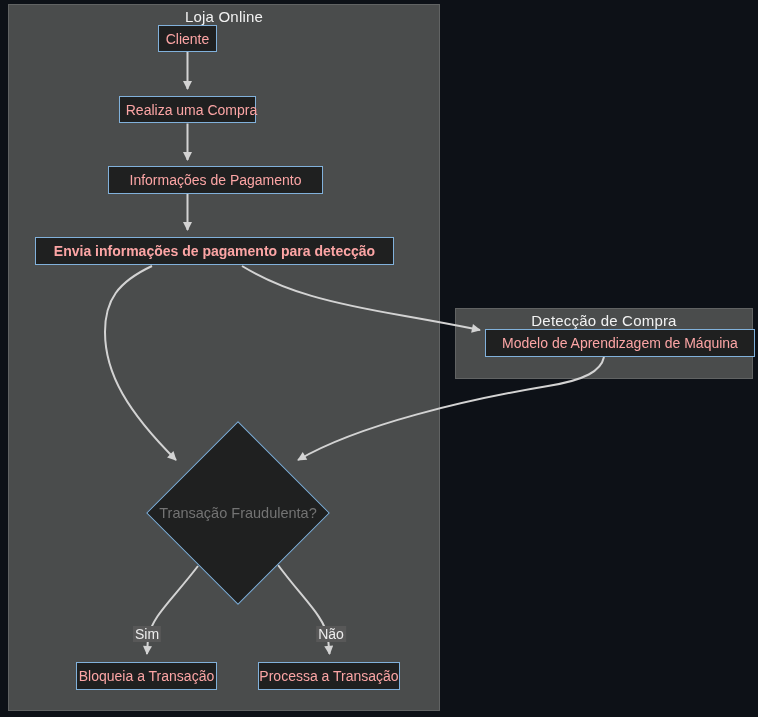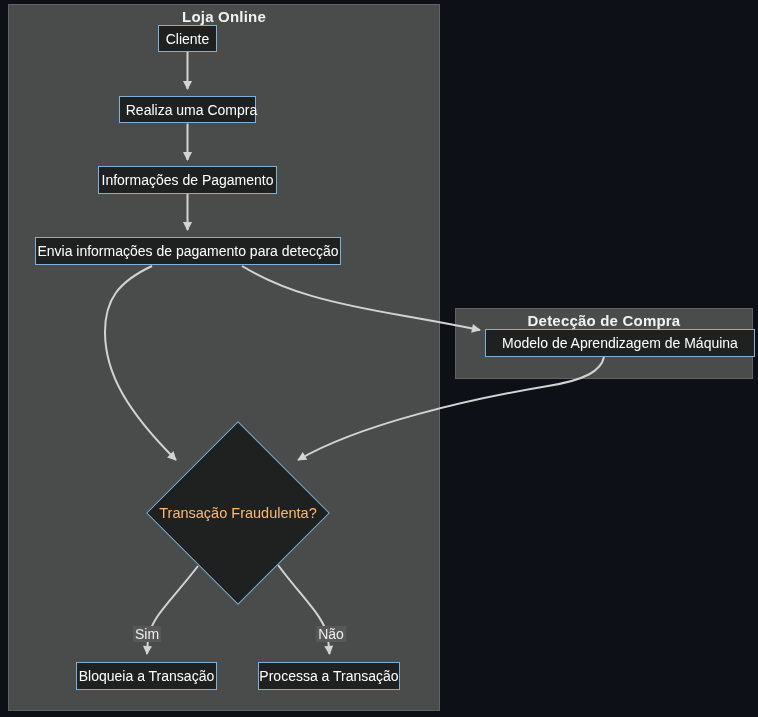--- a/index.html
+++ b/index.html
@@ -15,51 +15,51 @@
     background:#4a4c4c;
     border:1px solid #616363;
     box-sizing:border-box;
   }
   .cluster-title{
     position:absolute;
     width:100%;
     text-align:center;
     top:3px;
     font-size:15px;
-    font-weight:bold;
+    font-weight:normal;
     color:#f2f2f2;
     letter-spacing:.2px;
   }
   .edges{position:absolute;left:0;top:0;z-index:2;}
   .node{
     position:absolute;
     box-sizing:border-box;
     background:#1f2020;
     border:1px solid #81b1db;
-    color:#ffffff;
+    color:#fca5a5;
     font-size:14px;
     display:flex;align-items:center;justify-content:center;
     white-space:nowrap;
     z-index:3;
   }
   .diamond-shape{
     position:absolute;
     left:173px;top:448px;
     width:130px;height:130px;
     background:#1f2020;
     border:1px solid #81b1db;
     box-sizing:border-box;
     transform:rotate(45deg);
     z-index:3;
   }
   .diamond-label{
     position:absolute;
     left:238px;top:513px;
     transform:translate(-50%,-50%);
-    color:#fdba74;
+    color:#737373;
     font-size:14.5px;
     white-space:nowrap;
     z-index:4;
   }
   .edge-label{
     position:absolute;
     transform:translate(-50%,-50%);
     background:#585858;
     color:#ececec;
     font-size:14px;
@@ -95,23 +95,23 @@
       <path d="M 604 357 C 601 371, 585 380, 548 386 C 470 399, 360 424, 298 460" marker-end="url(#arrow)"></path>
       <path d="M 198 566 C 172 600, 152 616, 148 638 L 147 654" marker-end="url(#arrow)"></path>
       <path d="M 278 565 C 304 600, 324 616, 328 638 L 329.5 654" marker-end="url(#arrow)"></path>
     </g>
   </svg>
 
   <div class="node" style="left:158px;top:25px;width:59px;height:27px;">Cliente</div>
 
   <div class="node" style="left:119px;top:96px;width:137px;height:27px;padding-left:8px;">Realiza uma Compra</div>
 
-  <div class="node" style="left:98px;top:166px;width:179px;height:28px;">Informações de Pagamento</div>
+  <div class="node" style="left:108px;top:166px;width:215px;height:28px;">Informações de Pagamento</div>
 
-  <div class="node" style="left:35px;top:237px;width:306px;height:28px;">Envia informações de pagamento para detecção</div>
+  <div class="node" style="left:35px;top:237px;width:359px;height:28px;font-weight:bold;">Envia informações de pagamento para detecção</div>
 
   <div class="node" style="left:485px;top:329px;width:270px;height:28px;">Modelo de Aprendizagem de Máquina</div>
 
   <div class="diamond-shape"></div>
   <div class="diamond-label">Transação Fraudulenta?</div>
 
   <div class="node" style="left:258px;top:662px;width:142px;height:28px;">Processa a Transação</div>
 
   <div class="node" style="left:76px;top:662px;width:141px;height:28px;">Bloqueia a Transação</div>
 

